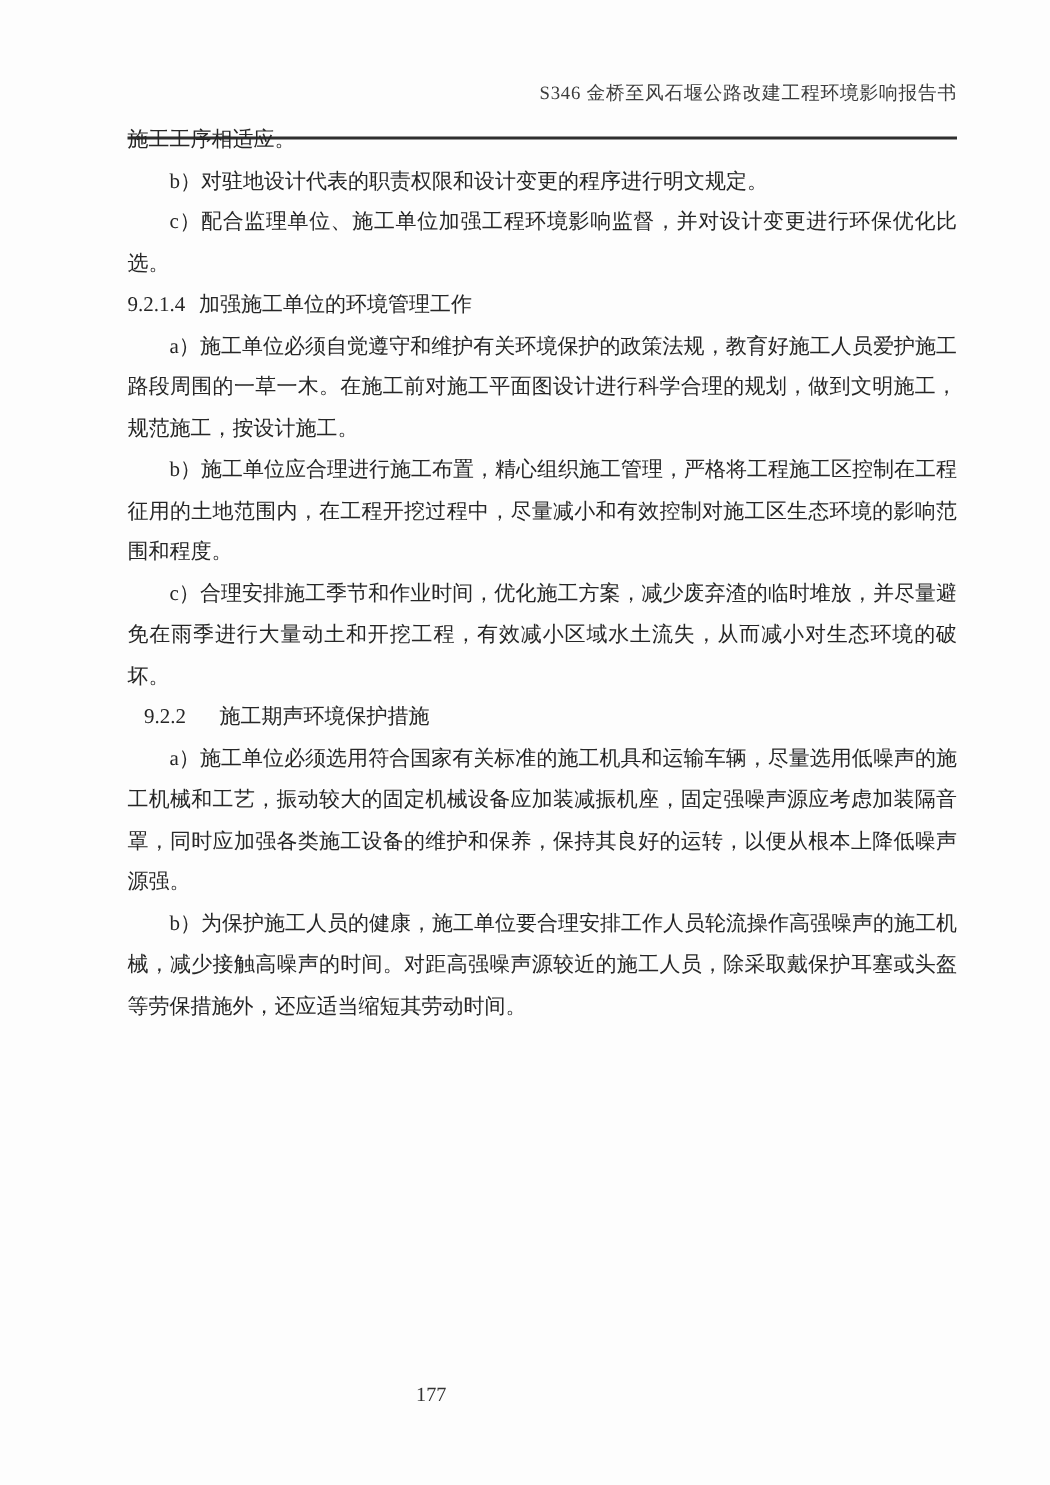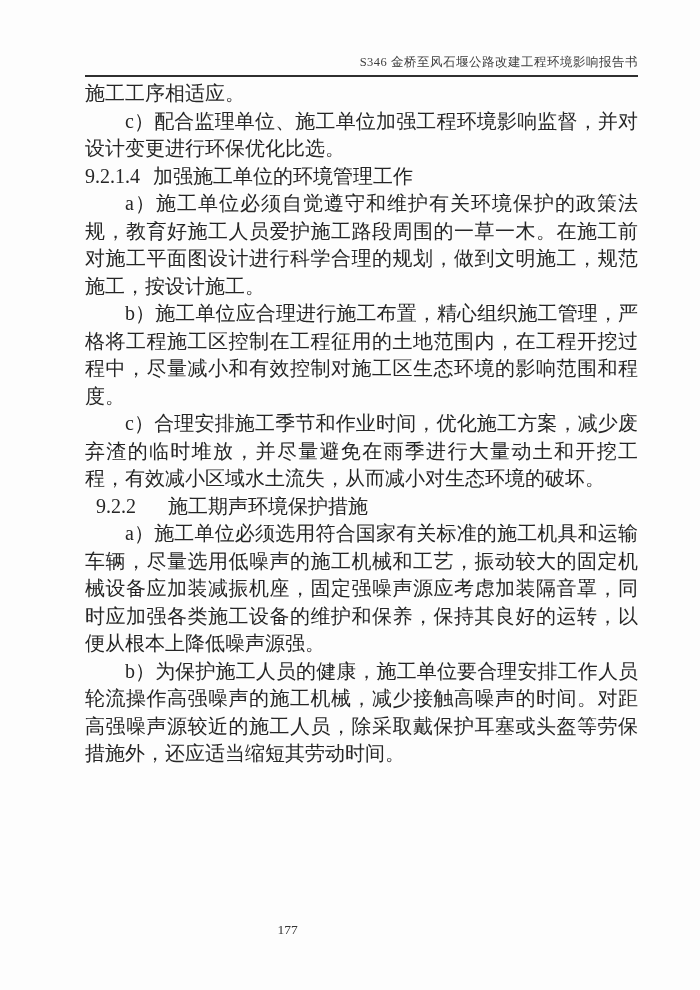--- a/index.html
+++ b/index.html
@@ -19,29 +19,29 @@
   }
   .header {
     position: absolute;
     top: 54px;
     left: 85px;
     width: 553px;
     text-align: right;
     font-size: 12.5px;
     letter-spacing: 0.5px;
     color: #3c3c3c;
-    padding-bottom: 4px;
+    padding-bottom: 20px;
     border-bottom: 2px solid #2f2f2f;
   }
   .body-text {
     position: absolute;
     top: 80px;
     left: 85px;
     width: 553px;
-    font-size: 20px;
+    font-size: 14px;
     line-height: 27.5px;
     text-align: justify;
     text-justify: inter-ideograph;
     color: #262626;
   }
   .body-text p {
     margin: 0;
     padding: 0;
   }
   p.indent {
@@ -69,20 +69,21 @@
 <body>
 
 <div class="page">
 
   <div class="header">S346 金桥至风石堰公路改建工程环境影响报告书</div>
 
   <div class="body-text">
 
     <p>施工工序相适应。</p>
 
+    <p class="indent">b）对驻地设计代表的职责权限和设计变更的程序进行明文规定。</p>
 
     <p class="indent">c）配合监理单位、施工单位加强工程环境影响监督，并对设计变更进行环保优化比选。</p>
 
     <p class="heading gap-small">
       <span class="sec-num">9.2.1.4</span><span>加强施工单位的环境管理工作</span>
     </p>
 
     <p class="indent">a）施工单位必须自觉遵守和维护有关环境保护的政策法规，教育好施工人员爱护施工路段周围的一草一木。在施工前对施工平面图设计进行科学合理的规划，做到文明施工，规范施工，按设计施工。</p>
 
     <p class="indent">b）施工单位应合理进行施工布置，精心组织施工管理，严格将工程施工区控制在工程征用的土地范围内，在工程开挖过程中，尽量减小和有效控制对施工区生态环境的影响范围和程度。</p>

